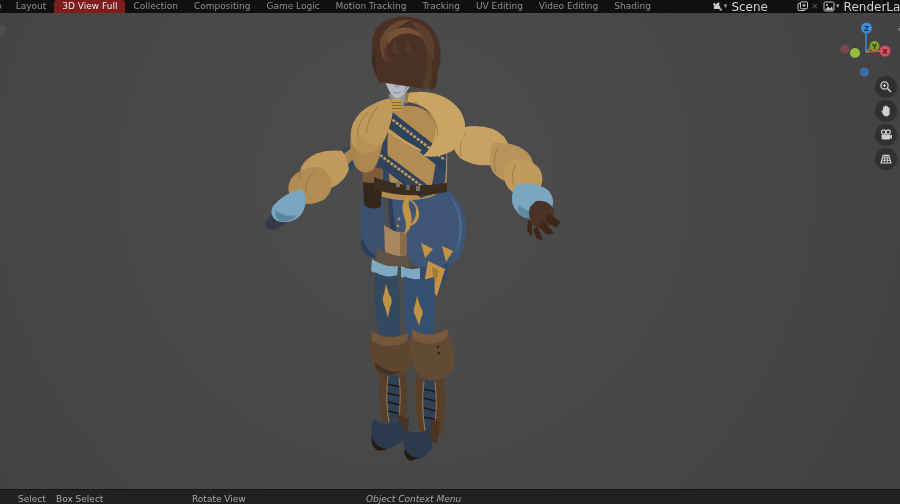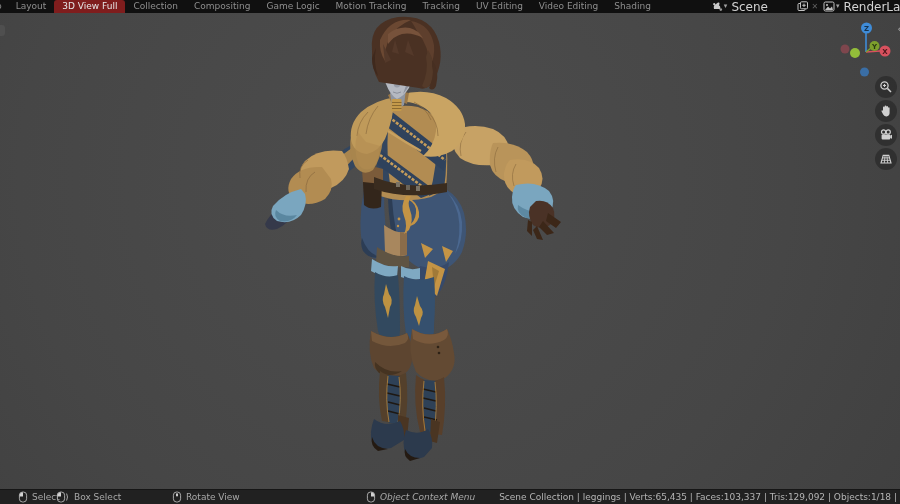--- a/index.html
+++ b/index.html
@@ -36,24 +36,24 @@
 
   .nav-col { position:absolute; right:3px; top:63px; display:flex; flex-direction:column; gap:2px; }
   .nav-btn { width:22px; height:22px; border-radius:50%; background:rgba(32,32,32,0.55);
              display:flex; align-items:center; justify-content:center; cursor:pointer; }
   .nav-btn svg { display:block; }
 
   
   .statusbar { position:absolute; left:0; right:0; bottom:0; height:15px; background:#212121;
                border-top:1px solid #161616; font-size:9px; color:#a8a8a8; }
   .hint { position:absolute; top:0; height:14px; display:flex; align-items:center; gap:4px;
-          white-space:nowrap; }
+          white-space:nowrap;flex-direction:column; }
   .hint svg { display:block; }
   #hint-select { left:18px; } #hint-box-select { left:56px; }
-  #hint-rotate { left:172px; } #hint-context { left:366px;font-style:italic; }
+  #hint-rotate { left:192px; } #hint-context { left:366px;font-style:italic; }
   .stats { position:absolute; right:3px; top:0; height:14px; display:flex; align-items:center;
            color:#b4b4b4; white-space:nowrap; }
 </style>
 </head>
 <body>
 
 <div class="app">
 
   <div class="topbar">
     <div class="tabs">
@@ -293,16 +293,15 @@
       </svg>
       <span>Rotate View</span>
     </div>
     <div class="hint" id="hint-context">
       <svg width="10" height="12" viewBox="0 0 10 12">
         <rect x="1.4" y="1" width="7.2" height="10" rx="3.2" fill="none" stroke="#a8a8a8" stroke-width="1"></rect>
         <path d="M5,1.2 L5,5.4 L8.4,5.4 L8.4,4.2 Q8.4,1.5 5,1.2 Z" fill="#d2d2d2"></path>
       </svg>
       <span>Object Context Menu</span>
     </div>
-    <div class="stats">Scene Collection | leggings | Verts:65,435 | Faces:103,337 | Tris:129,092 | Objects:1/18 |</div>
   </div>
 
 </div>
 
 </body></html>

